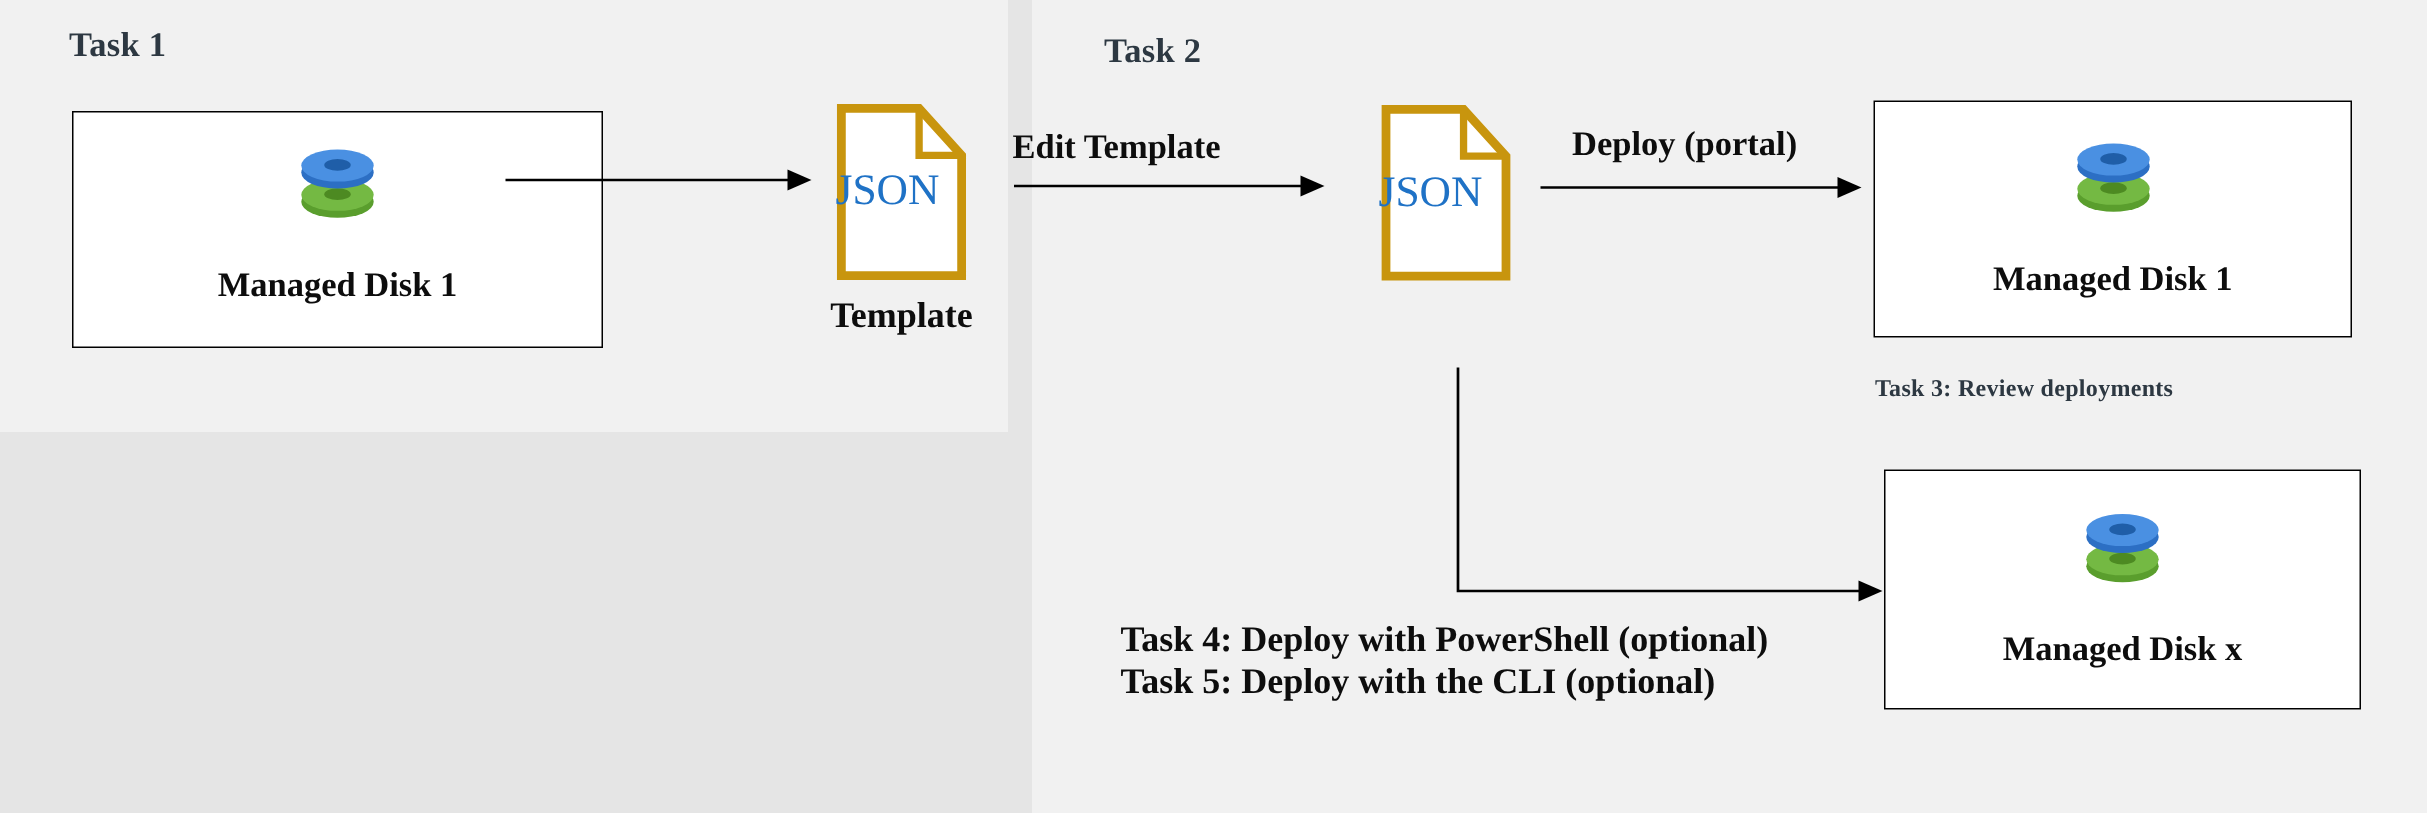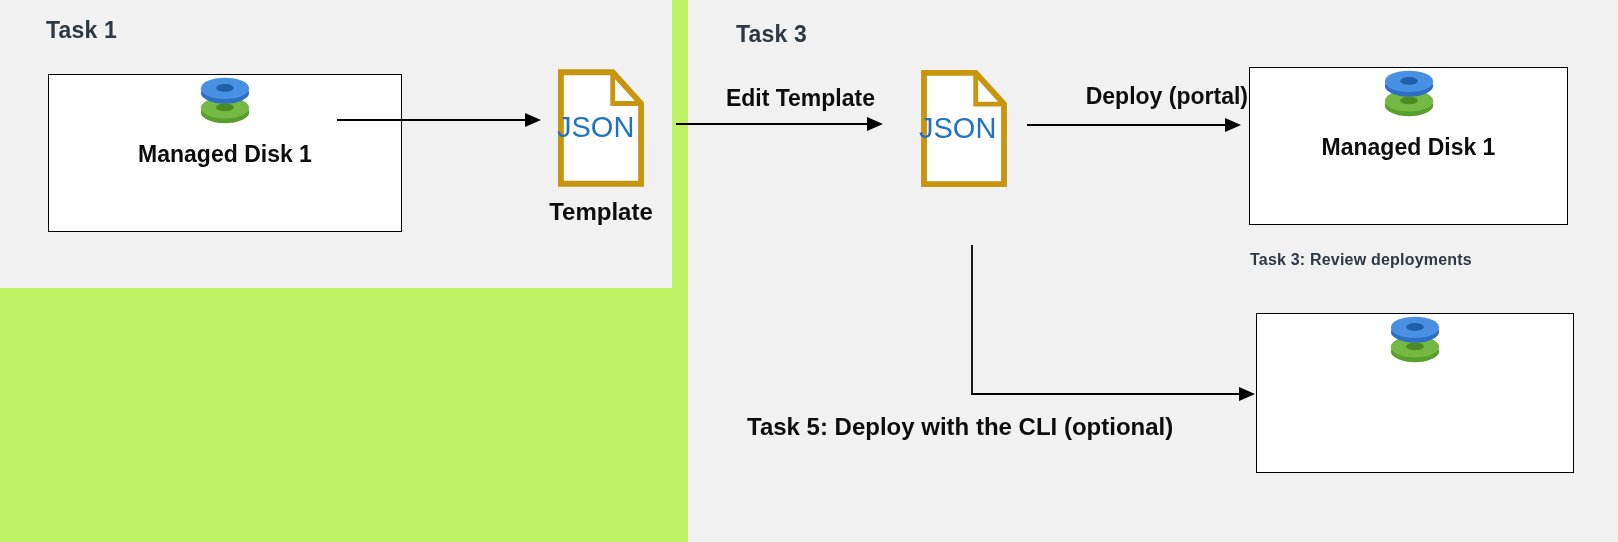--- a/index.html
+++ b/index.html
@@ -1,65 +1,65 @@
 <!DOCTYPE html>
 <html><head>
 <meta charset="utf-8">
 <style>
   html,body{margin:0;padding:0;background:#ffffff;}
   .canvas{
-    position:relative;width:1618px;height:542px;background:#bef264;
-    font-family:Liberation Sans, sans-serif;overflow:hidden;
+    position:relative;width:1618px;height:542px;background:#e5e5e5;
+    font-family:Liberation Serif, serif;overflow:hidden;
   }
   .panel{position:absolute;background:#f1f1f1;}
   .panel-left{left:0;top:0;width:672px;height:288px;}
   .panel-right{left:688px;top:0;width:930px;height:542px;}
 
   .task-heading{
     position:absolute;color:#2d3842;font-weight:700;font-size:23px;
     white-space:nowrap;letter-spacing:0.2px;
   }
   .disk-box{
     position:absolute;background:#ffffff;border:1.5px solid #000000;
     box-sizing:border-box;display:flex;flex-direction:column;
-    align-items:center;justify-content:flex-start;gap:12px;
+    align-items:center;justify-content:center;gap:25px;
   }
   .disk-box .box-label{
     color:#0d0d0d;font-weight:700;font-size:23px;white-space:nowrap;
   }
   .file-icon{position:absolute;}
   .file-icon svg{display:block;}
   .file-text{
     position:absolute;left:0;top:30px;width:100%;
     color:#1f72c6;font-size:29px;font-weight:400;letter-spacing:0px;
   }
   .file-caption{
     position:absolute;text-align:center;color:#0d0d0d;font-weight:700;
     font-size:24px;white-space:nowrap;
   }
   .edge-label{
-    position:absolute;text-align:right;color:#0d0d0d;font-weight:700;
+    position:absolute;text-align:left;color:#0d0d0d;font-weight:700;
     font-size:23px;white-space:nowrap;
   }
   .task45{
     position:absolute;left:747px;top:413px;color:#0d0d0d;font-weight:700;
     font-size:24px;line-height:28px;white-space:nowrap;
   }
   .arrow-layer{position:absolute;left:0;top:0;pointer-events:none;}
 </style>
 </head>
 <body>
 
 <div class="canvas">
 
   <div class="panel panel-left"></div>
   <div class="panel panel-right"></div>
 
   <div class="task-heading" style="left:46px;top:17px;">Task 1</div>
-  <div class="task-heading" style="left:736px;top:21px;">Task 3</div>
+  <div class="task-heading" style="left:736px;top:21px;">Task 2</div>
   <div class="task-heading" style="left:1250px;top:251px;font-size:16px;">Task 3: Review deployments</div>
 
   <div class="disk-box" style="left:48px;top:74px;width:354px;height:158px;padding-bottom:6px;">
     <span>
       <svg width="52" height="50" viewBox="0 0 56 50" aria-hidden="true">
         <ellipse cx="28" cy="38.5" rx="26" ry="11.5" fill="#5A9E2D"></ellipse>
         <ellipse cx="28" cy="33.5" rx="26" ry="11.5" fill="#74B943"></ellipse>
         <ellipse cx="28" cy="33" rx="9.5" ry="4.2" fill="#4D8A22"></ellipse>
         <ellipse cx="28" cy="17.5" rx="26" ry="11.5" fill="#2C6FC4"></ellipse>
         <ellipse cx="28" cy="12.5" rx="26" ry="11.5" fill="#4A90E2"></ellipse>
@@ -107,23 +107,25 @@
     <span>
       <svg width="52" height="50" viewBox="0 0 56 50" aria-hidden="true">
         <ellipse cx="28" cy="38.5" rx="26" ry="11.5" fill="#5A9E2D"></ellipse>
         <ellipse cx="28" cy="33.5" rx="26" ry="11.5" fill="#74B943"></ellipse>
         <ellipse cx="28" cy="33" rx="9.5" ry="4.2" fill="#4D8A22"></ellipse>
         <ellipse cx="28" cy="17.5" rx="26" ry="11.5" fill="#2C6FC4"></ellipse>
         <ellipse cx="28" cy="12.5" rx="26" ry="11.5" fill="#4A90E2"></ellipse>
         <ellipse cx="28" cy="12" rx="9.5" ry="4.2" fill="#1F5EA8"></ellipse>
       </svg>
     </span>
+    <span class="box-label">Managed Disk x</span>
   </div>
 
   <div class="task45">
+    <div>Task 4: Deploy with PowerShell (optional)</div>
     <div>Task 5: Deploy with the CLI (optional)</div>
   </div>
 
   <svg class="arrow-layer" width="1618" height="542" viewBox="0 0 1618 542">
     <g stroke="#000000" stroke-width="1.8" fill="#000000">
 
       <g>
         <line x1="337" y1="120" x2="527" y2="120"></line>
         <polygon points="541,120 525,113 525,127" stroke="none"></polygon>
       </g>

